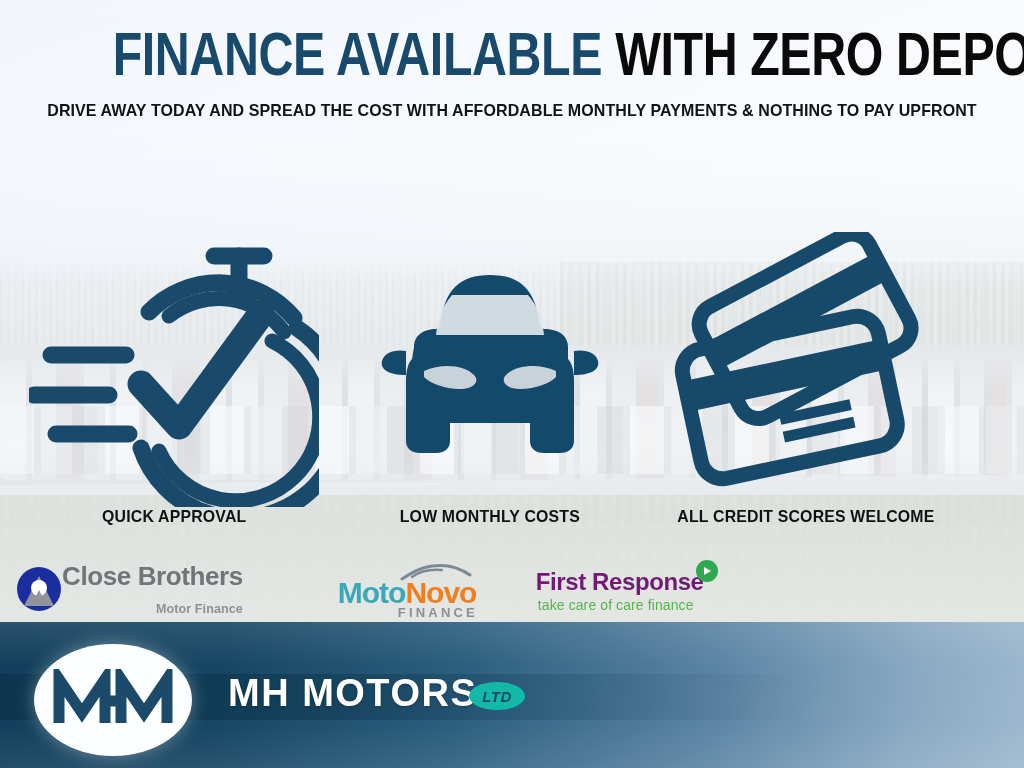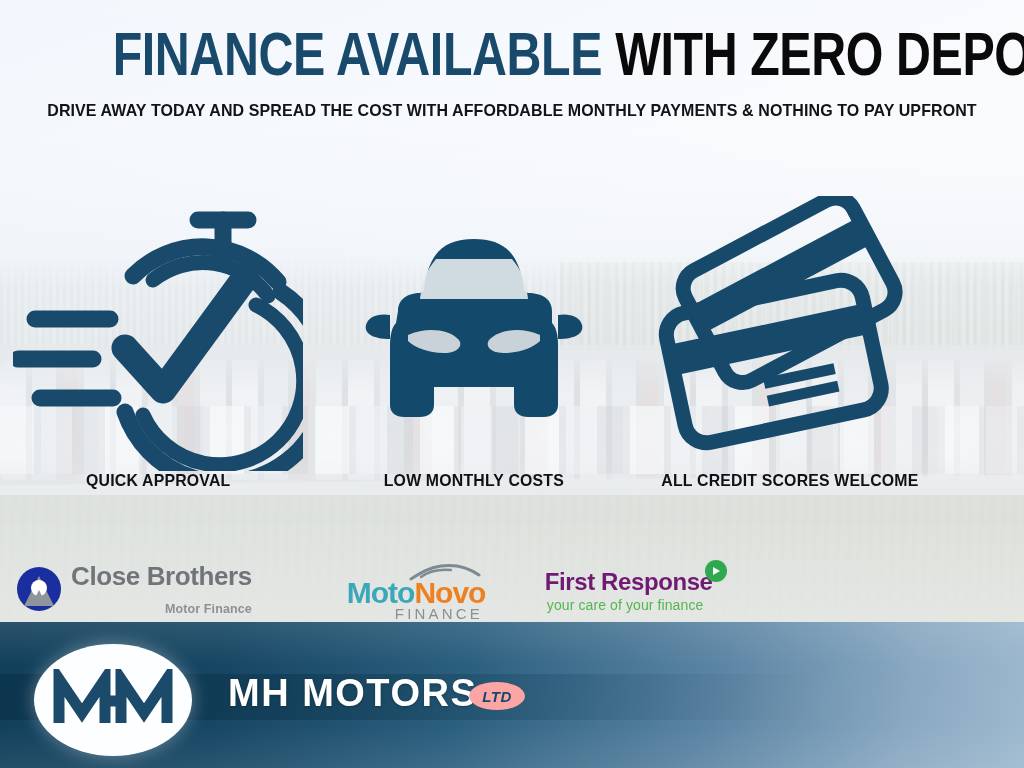--- a/index.html
+++ b/index.html
@@ -136,50 +136,50 @@
     font-weight:700;
     font-size:16.5px;
     line-height:1.34;
     color:#111316;
     letter-spacing:.1px;
     transform:scaleX(.97);
   }
 
   
   .features {
-    position:absolute; left:0; top:196px; width:948px; height:330px;
-    display:flex; z-index:5;
+    position:absolute; left:16px; top:196px; width:948px; height:330px;
+    display:flex; z-index:5;align-items:flex-end;
   }
   .feature { flex:1; display:flex; flex-direction:column; align-items:center; }
   .feature-art { height:275px; display:flex; align-items:center; justify-content:center; }
   .feature-label {
     font-weight:700; font-size:16.5px; color:#101114; letter-spacing:.2px;
     transform:scaleX(.96); white-space:nowrap;
   }
   .ink { fill:none; stroke:#1a4a6b; }
 
   
   .lenders {
     position:absolute; left:0; top:556px; width:1024px; height:66px;
     z-index:6;
     display:flex; align-items:center;
   }
   .lender { display:flex; align-items:center; }
 
-  .cb { margin-left:16px; display:flex; align-items:center; gap:9px; }
+  .cb { margin-left:16px; display:flex; align-items:center; gap:0; }
   .cb-mark { width:46px; height:46px; position:relative; }
   .cb-text { line-height:1; }
   .cb-name { font-size:26px; font-weight:700; color:#6f7579; letter-spacing:-.4px; }
   .cb-sub  { font-size:12.5px; font-weight:700; color:#8b9196; letter-spacing:.1px; margin-top:14px;text-align:right; }
 
   .mn { margin-left:95px; position:relative; width:150px; height:58px; }
   .mn-word { position:absolute; left:0; top:18px; font-size:30px; font-weight:700; letter-spacing:-1px; line-height:1; }
   .mn-moto { color:#3aa8b8; }
   .mn-novo { color:#ef8022; }
-  .mn-fin { position:absolute; left:48px; top:45px; font-size:15px; font-weight:400; letter-spacing:3.2px; color:#8a8f93; }
+  .mn-fin { position:absolute; left:60px; top:45px; font-size:13px; font-weight:700; letter-spacing:3.2px; color:#8a8f93; }
   .mn-car { position:absolute; left:62px; top:2px; }
 
   .fr { margin-left:48px; position:relative; width:200px; height:58px; }
   .fr-name { position:absolute; left:0; top:8px; font-size:24px; font-weight:700; color:#701a75; letter-spacing:-.4px; }
   .fr-tag  { position:absolute; left:2px; top:37px; font-size:14px; color:#53b64c; letter-spacing:.1px; }
   .fr-dot  { position:absolute; left:160px; top:0px; width:22px; height:22px; border-radius:50%;
              background:#2fa84f; display:flex; align-items:center; justify-content:center; }
   .fr-dot::after { content:""; width:0; height:0; border-left:7px solid #fff;
              border-top:4.5px solid transparent; border-bottom:4.5px solid transparent; margin-left:2px; }
 
@@ -205,21 +205,21 @@
   }
   .mhm-oval svg { display:block; }
   .brand-name {
     position:absolute; left:228px; top:672px; z-index:9;
     font-size:38px; font-weight:700; color:#ffffff; letter-spacing:1.5px;
     text-shadow:0 1px 3px rgba(0,0,0,.25);
   }
   .ltd-badge {
     position:absolute; left:469px; top:682px; z-index:9;
     width:56px; height:28px; border-radius:50%;
-    background:#fca5a5;
+    background:#14b8a6;
     display:flex; align-items:center; justify-content:center;
   }
   .ltd-badge span {
     font-size:15px; font-weight:700; font-style:italic;
     color:#14496c; letter-spacing:.5px;
   }
   .years {
     position:absolute; left:722px; top:678px; z-index:9;
     display:flex; align-items:baseline;
     color:#f2f7fb;
@@ -375,21 +375,21 @@
         </svg>
       </div>
       <div class="mn-word">
         <span class="mn-moto">Moto</span><span class="mn-novo">Novo</span>
       </div>
       <div class="mn-fin">FINANCE</div>
     </div>
 
     <div class="lender fr">
       <div class="fr-name">First Response</div>
-      <div class="fr-tag">your care of your finance</div>
+      <div class="fr-tag">take care of care finance</div>
       <div class="fr-dot"></div>
     </div>
   </div>
 
   <div class="footer">
     <div class="footer-band"></div>
     <div class="footer-sheen"></div>
   </div>
 
   <div class="mhm-oval">

